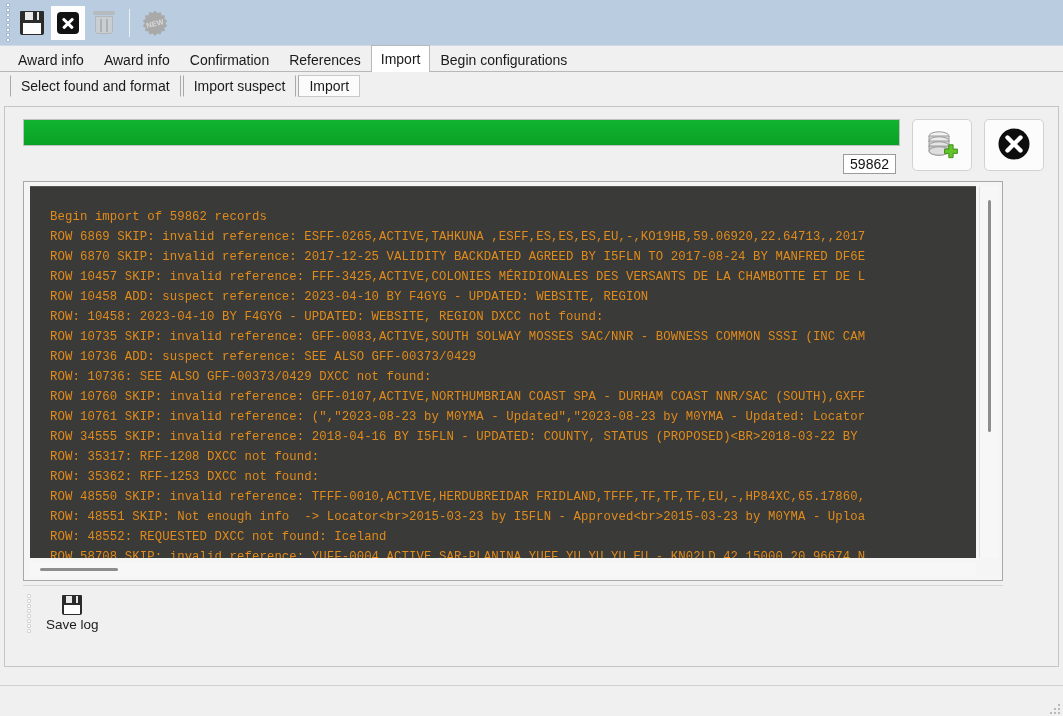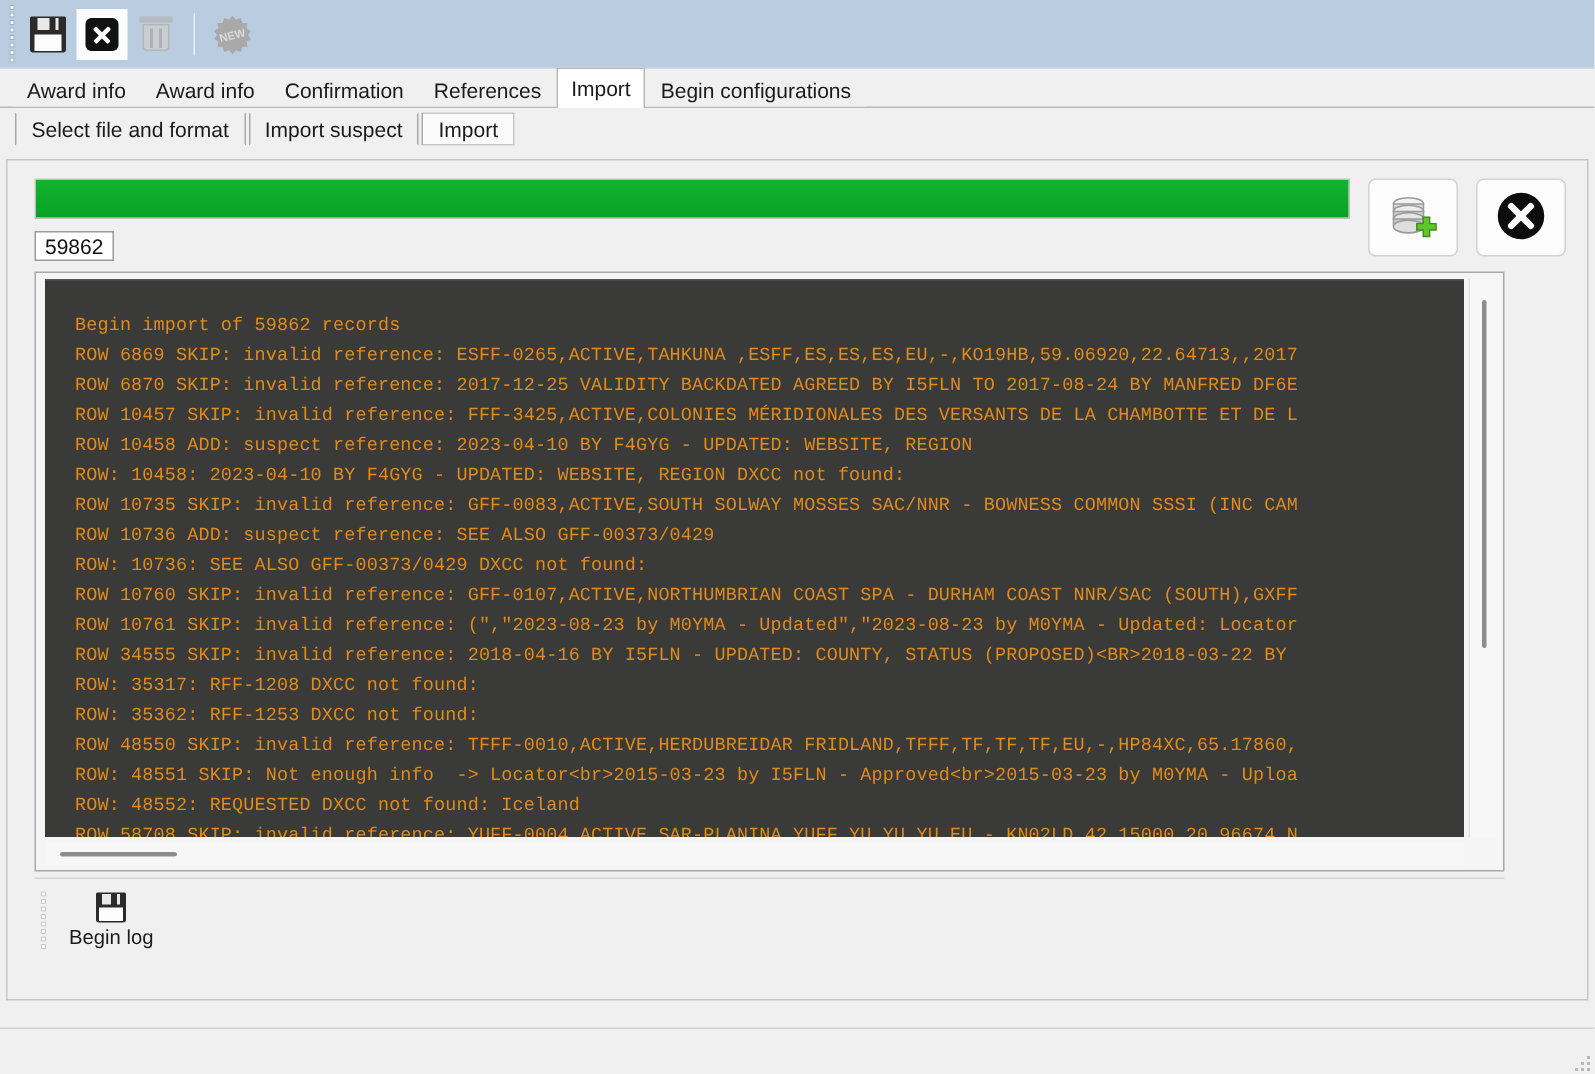--- a/index.html
+++ b/index.html
@@ -213,21 +213,21 @@
     box-shadow: inset 0 0 0 1px #dcdcdc;
     overflow: hidden;
   }
   .progress-fill {
     height: 100%;
     background: #0cad2b;
     background-image: linear-gradient(to bottom, #12b430, #09a125);
   }
   .count-row {
     display: flex;
-    justify-content: flex-start;
+    justify-content: flex-end;
     padding-top: 8px;
     padding-right: 4px;
   }
   .count-box {
     min-width: 52px;
     padding: 1px 6px;
     background: #ffffff;
     border: 1px solid #9a9a9a;
     font-family: "Liberation Sans", sans-serif;
     font-size: 14px;
@@ -449,21 +449,21 @@
   <div class="tab active">
       <span>Import</span>
     </div>
   <div class="tab">
       <span>Begin configurations</span>
     </div>
 </div>
 
 <div class="subtabstrip">
   <div class="subtab">
-      <span>Select file and format</span>
+      <span>Select found and format</span>
     </div>
   <div class="subtab">
       <span>Import suspect</span>
     </div>
   <div class="subtab active">
       <span>Import</span>
     </div>
 </div>
 
 <div class="main">
@@ -547,21 +547,21 @@
         <i></i>
         <i></i>
         <i></i>
     </div>
     <button class="savelog-btn">
       <span class="ico-floppy small">
         <span class="body"></span>
           <span class="shutter"></span>
           <span class="label"></span>
       </span>
-      <span>Begin log</span>
+      <span>Save log</span>
     </button>
   </div>
 </div>
 
 <div class="statusbar">
   <div class="resize-grip">
     <i style="right:0;bottom:0;"></i>
     <i style="right:4px;bottom:0;"></i>
     <i style="right:8px;bottom:0;"></i>
     <i style="right:0;bottom:4px;"></i>

